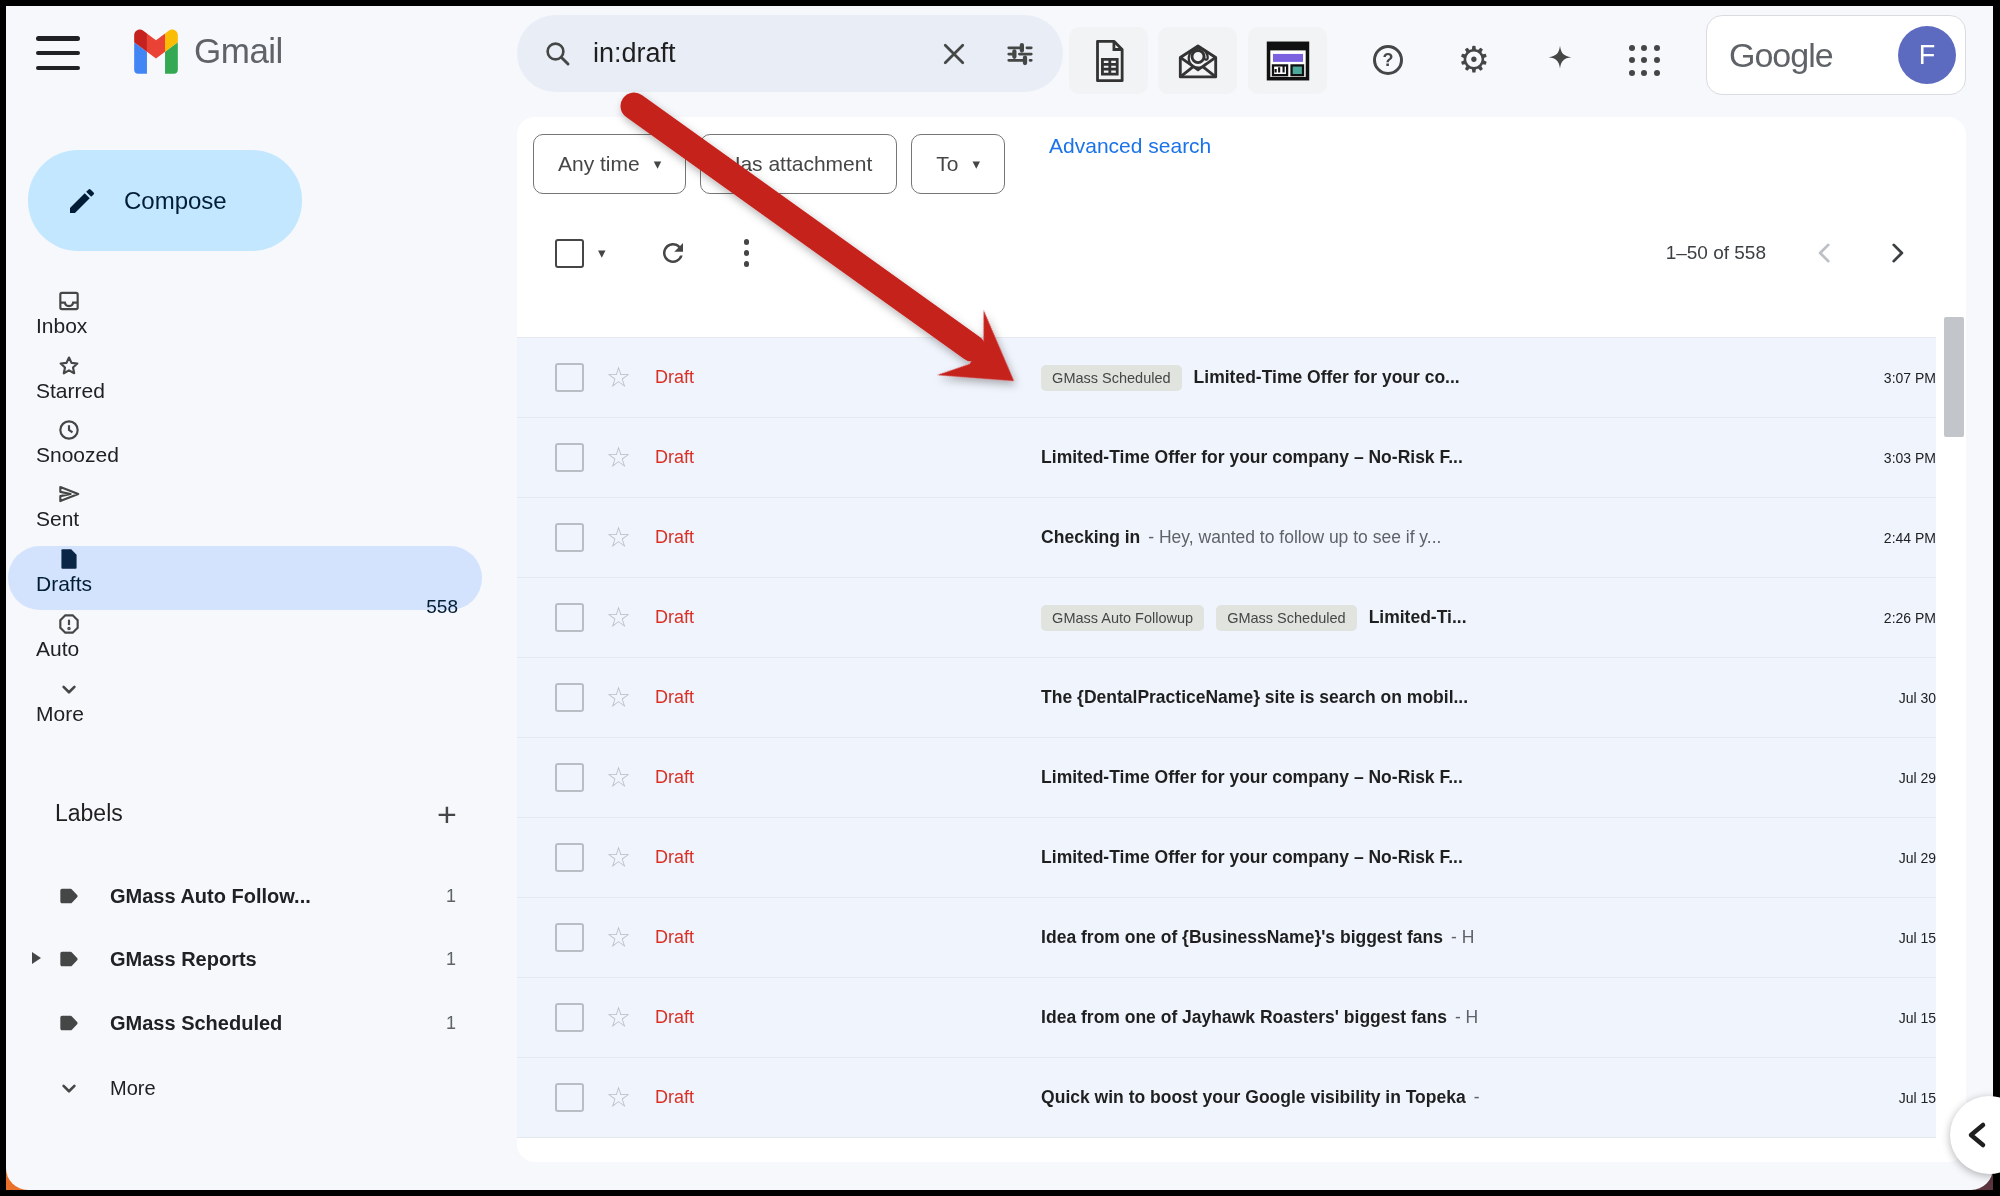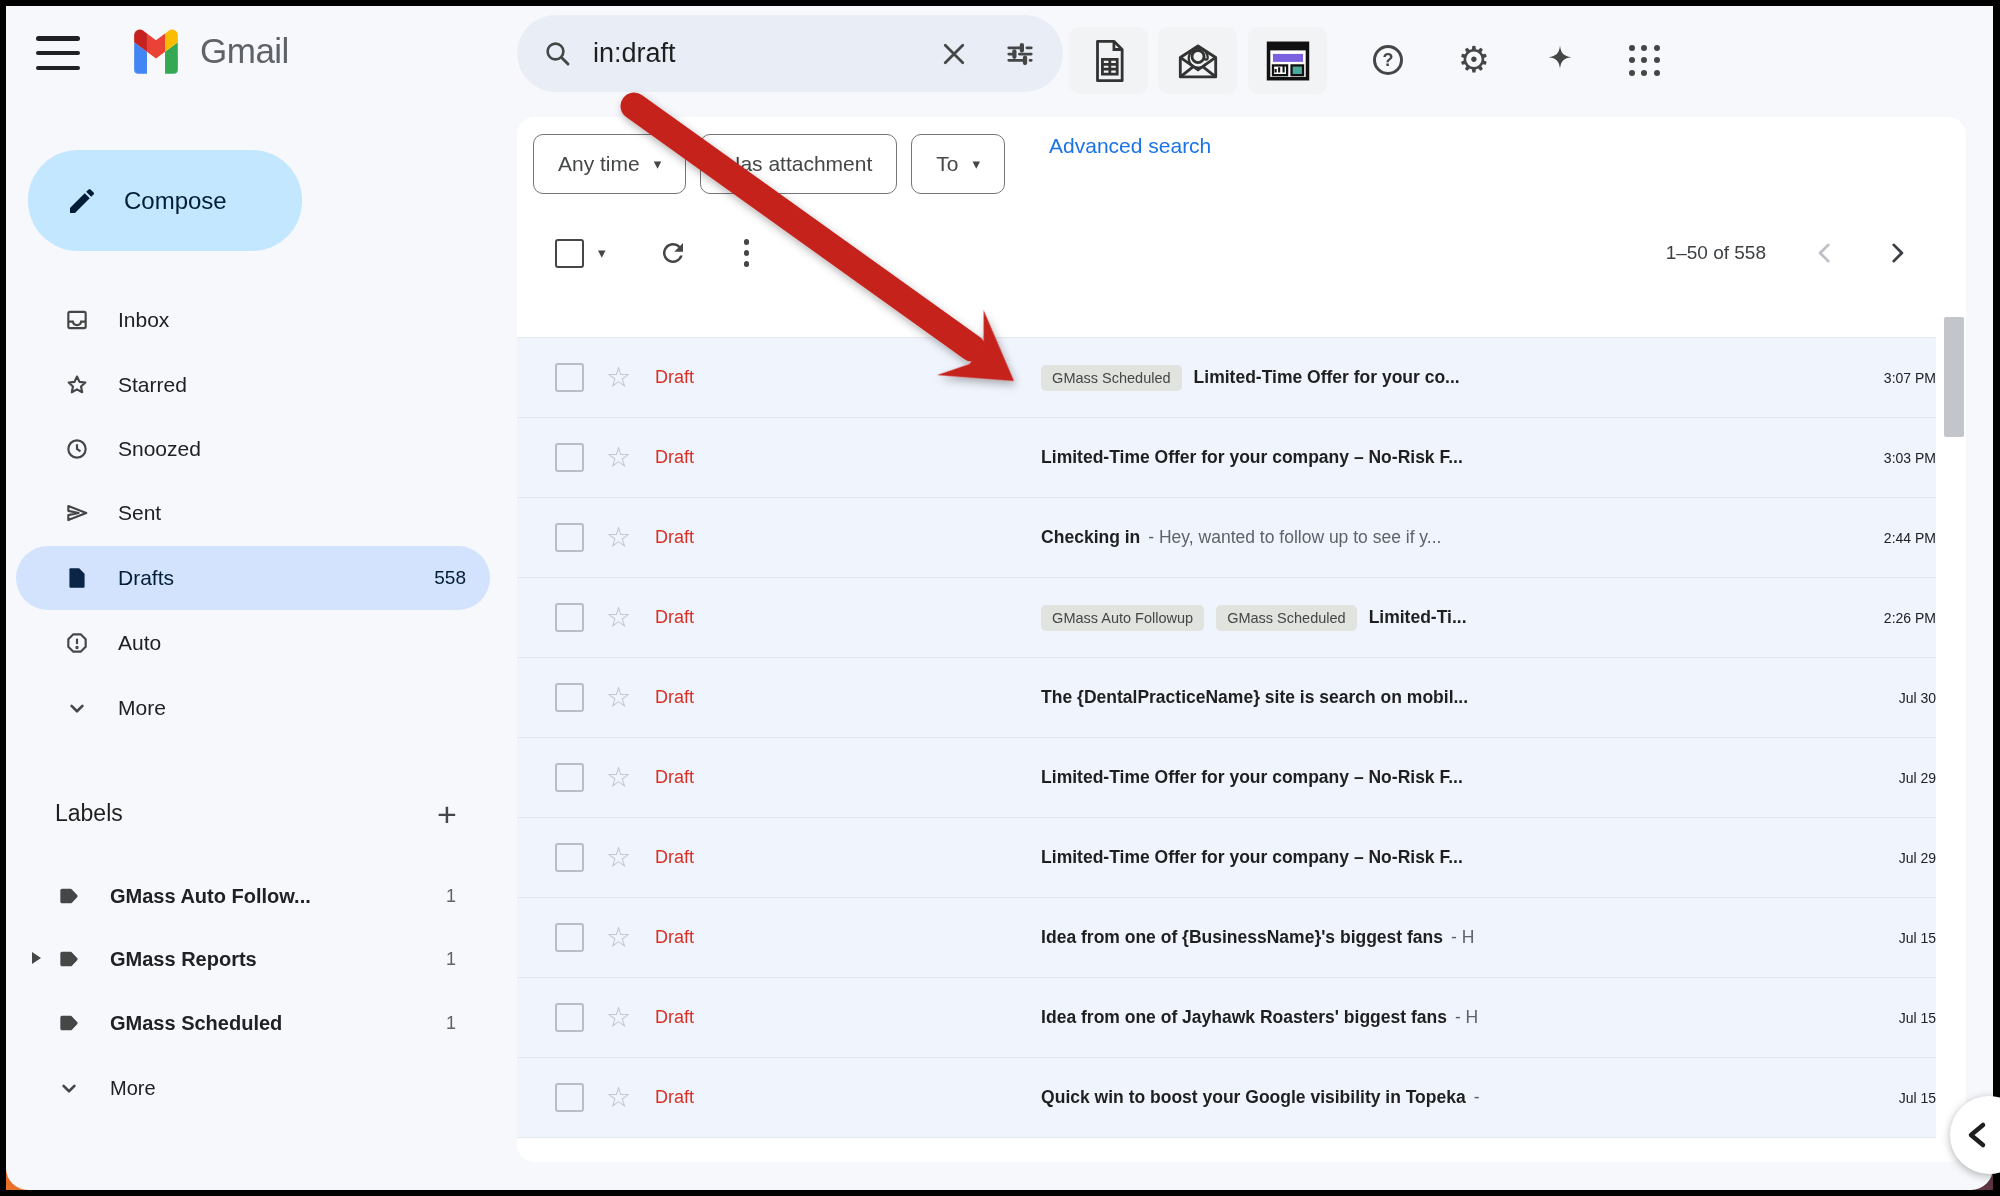--- a/index.html
+++ b/index.html
@@ -4,41 +4,41 @@
 <style>
   html,body{margin:0;padding:0;background:#000;}
   .page{position:relative;width:2000px;height:1196px;background:#000;overflow:hidden;
         font-family:"Liberation Sans","DejaVu Sans",sans-serif;-webkit-font-smoothing:antialiased;}
   .screen{position:absolute;left:6px;top:6px;right:7px;bottom:6px;background:#f6f8fc;}
   .abs{position:absolute;}
 
   
   .hamburger{left:36px;top:36px;width:44px;height:34px;display:flex;flex-direction:column;justify-content:space-between;cursor:pointer;}
   .hamburger span{display:block;height:4.5px;background:#202124;border-radius:3px;}
-  .gmail-logo{left:126px;top:28px;display:flex;align-items:center;gap:14px;}
+  .gmail-logo{left:126px;top:28px;display:flex;align-items:center;gap:8px;}
   .gmail-logo .wordmark{font-size:35px;color:#5f6368;letter-spacing:-.5px;}
   .searchbar{left:517px;top:15px;width:546px;height:77px;background:#e9eef6;border-radius:39px;display:flex;align-items:center;}
   .searchbar .mag{margin-left:26px;}
   .searchbar input{border:none;outline:none;background:transparent;font-size:27px;color:#1f1f1f;margin-left:18px;width:250px;font-family:inherit;}
   .searchbar .xbtn{margin-left:auto;cursor:pointer;}
   .searchbar .tune{margin:0 28px 0 36px;cursor:pointer;}
   .ext{top:27px;width:79px;height:67px;background:#f1f3f4;border-radius:10px;display:flex;align-items:center;justify-content:center;cursor:pointer;}
   .hicon{top:38px;width:44px;height:44px;display:flex;align-items:center;justify-content:center;cursor:pointer;color:#444746;}
   .gear-glyph{font-family:"DejaVu Sans",sans-serif;font-size:36px;line-height:1;color:#444746;}
   .apps-grid{display:grid;grid-template-columns:repeat(3,6px);grid-gap:6.5px;}
   .apps-grid i{width:6px;height:6px;border-radius:50%;background:#444746;}
   .account{left:1706px;top:15px;width:258px;height:78px;background:#fff;border:1.5px solid #dadce0;border-radius:16px;display:flex;align-items:center;}
   .account .brand{font-size:34px;color:#5f6368;margin-left:22px;letter-spacing:-1px;}
   .avatar{width:58px;height:58px;border-radius:50%;background:#5c6bc0;color:#fff;font-size:27px;display:flex;align-items:center;justify-content:center;margin-left:auto;margin-right:9px;cursor:pointer;}
 
   
   .compose{left:28px;top:150px;width:274px;height:101px;border-radius:50px;background:#c2e7ff;display:flex;align-items:center;cursor:pointer;}
   .compose svg{margin-left:38px;}
   .compose .lbl{margin-left:26px;font-size:24px;font-weight:500;color:#001d35;}
-  .nav-item{left:16px;width:474px;height:64px;display:flex;align-items:center;border-radius:32px;cursor:pointer;color:#202124;}
+  .nav-item{left:8px;width:474px;height:64px;display:flex;align-items:flex-start;border-radius:32px;cursor:pointer;color:#202124;flex-direction:column;}
   .nav-item .nicon{width:26px;margin-left:48px;display:flex;justify-content:center;}
   .nav-item .nlabel{margin-left:28px;font-size:21px;}
   .nav-item .ncount{margin-left:auto;margin-right:24px;font-size:19px;color:#444746;}
   .nav-item.selected{background:#d3e3fd;}
   .nav-item.selected .nlabel,.nav-item.selected .ncount{font-weight:400;color:#001d35;}
   .labels-head{left:55px;top:800px;font-size:23px;color:#1f1f1f;font-weight:500;}
   .plus-btn{left:425px;top:792px;width:44px;height:44px;display:flex;align-items:center;justify-content:center;font-size:34px;color:#444746;cursor:pointer;}
   .label-item{left:8px;width:474px;height:58px;display:flex;align-items:center;cursor:pointer;color:#202124;}
   .label-item .exp{width:14px;margin-left:24px;}
   .label-item .licon{width:26px;margin-left:10px;display:flex;justify-content:center;}
@@ -171,20 +171,24 @@
         <i></i>
         <i></i>
         <i></i>
         <i></i>
         <i></i>
         <i></i>
         <i></i>
       </div>
   </div>
 
+  <div class="abs account">
+    <span class="brand">Google</span>
+    <div class="avatar">F</div>
+  </div>
 
   <div class="abs compose">
     <svg width="32" height="32" viewBox="0 0 24 24">
         <path d="M3 17.25V21h3.75L17.81 9.94l-3.75-3.75L3 17.25zM20.71 7.04a1 1 0 0 0 0-1.41l-2.34-2.34a1 1 0 0 0-1.41 0l-1.83 1.83 3.75 3.75 1.83-1.83z" fill="#001d35"></path>
       </svg>
     <span class="lbl">Compose</span>
   </div>
   <div id="nav-list">
       <div class="abs nav-item" style="top: 288px;">
         <span class="nicon">

